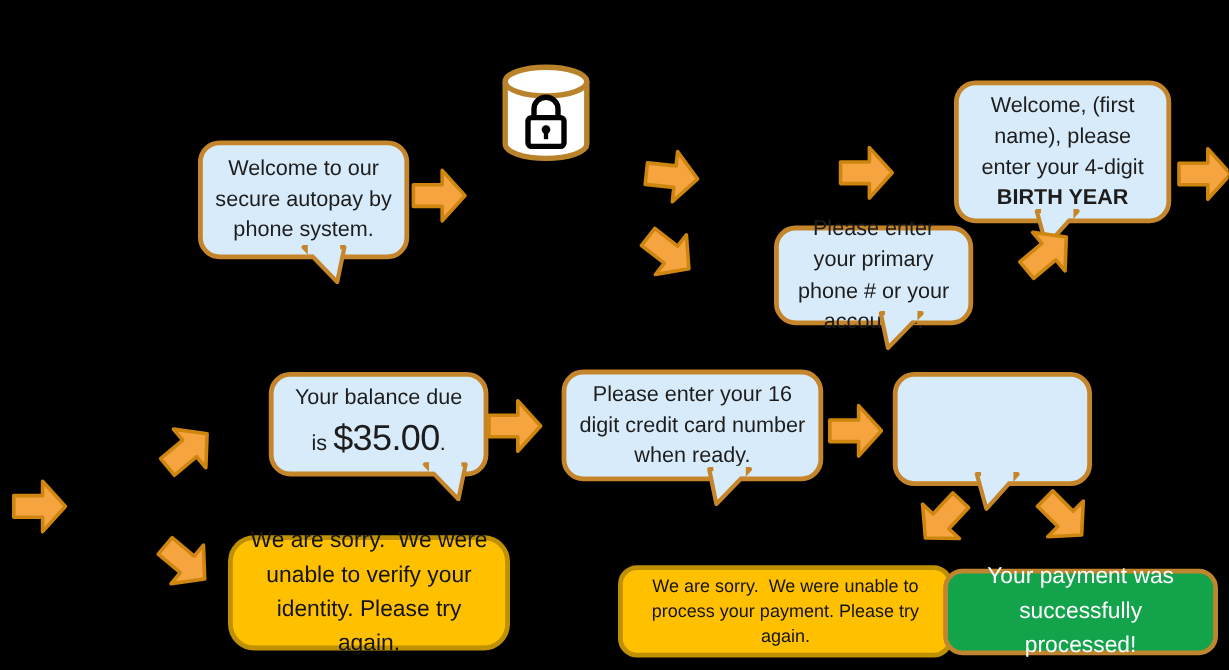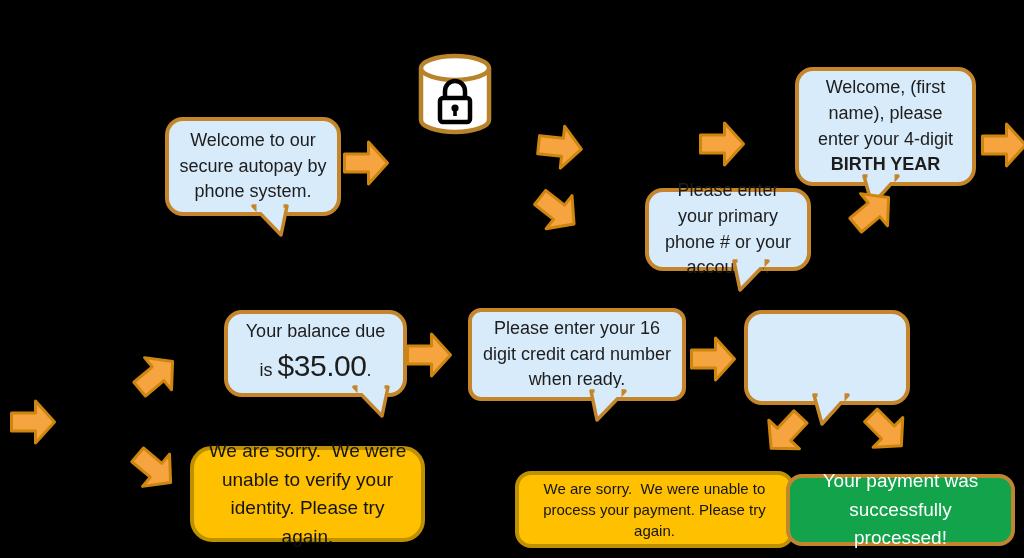--- a/index.html
+++ b/index.html
@@ -142,21 +142,21 @@
         <rect x="6.5" y="0" width="27" height="9"></rect>
     </svg>
   </div>
 
   <div class="arrow" style="left:406px;top:331px;">
     <svg viewBox="0 0 46 48">
         <polygon points="1,15 25,15 25,3 44,24 25,45 25,33 1,33"></polygon>
       </svg>
   </div>
 
-  <div class="bubble" style="left:468px;top:308px;width:218px;height:93px;border-radius:13px;">
+  <div class="bubble" style="left:468px;top:308px;width:218px;height:93px;">
     <span>Please enter your 16 digit credit card number when ready.</span>
     <svg class="tail" style="left:55%;" viewBox="0 0 40 34">
       <polygon points="3,3 37,3 9,32"></polygon>
         <rect x="6.5" y="0" width="27" height="9"></rect>
     </svg>
   </div>
 
   <div class="arrow" style="left:690px;top:335px;">
     <svg viewBox="0 0 46 48">
         <polygon points="1,15 25,15 25,3 44,24 25,45 25,33 1,33"></polygon>

